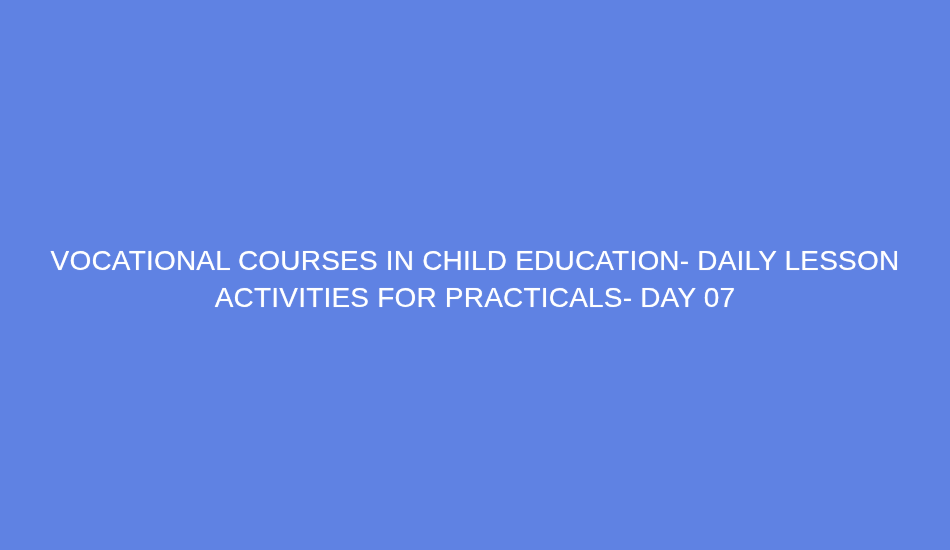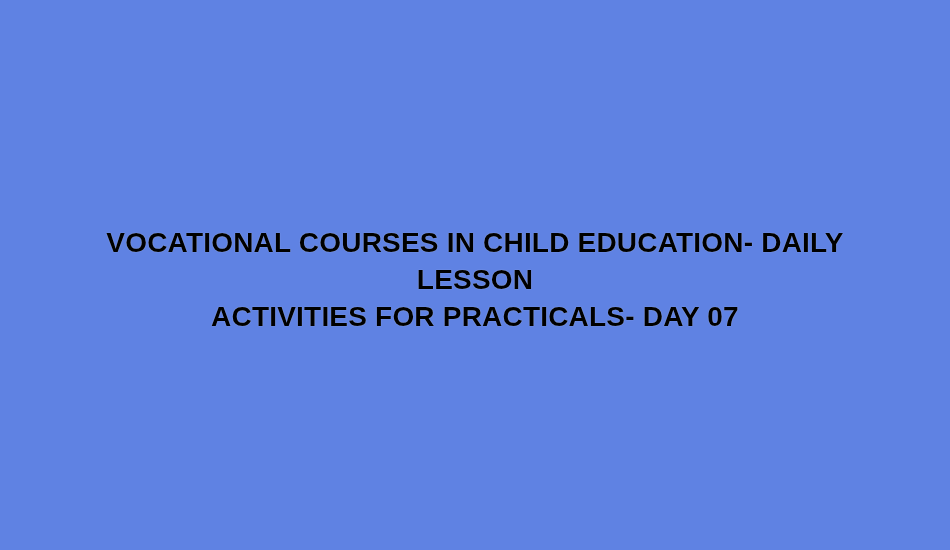--- a/index.html
+++ b/index.html
@@ -32,24 +32,24 @@
     padding: 0 10px;
     box-sizing: border-box;
     
     margin-top: 8px;
   }
 
   #title-text {
     margin: 0;
     font-family: "Liberation Sans", sans-serif;
     font-size: 28px;
-    font-weight: 700;
+    font-weight: 400;
     line-height: 37px;
     letter-spacing: 0.2px;
-    color: #000000;
+    color: #ffffff;
     text-transform: uppercase;
     white-space: pre-line;
     
     text-shadow: 0 0 0.9px rgba(228, 236, 252, 0.75);
   }
 </style>
 </head>
 <body>
 
 <div id="title-card">

